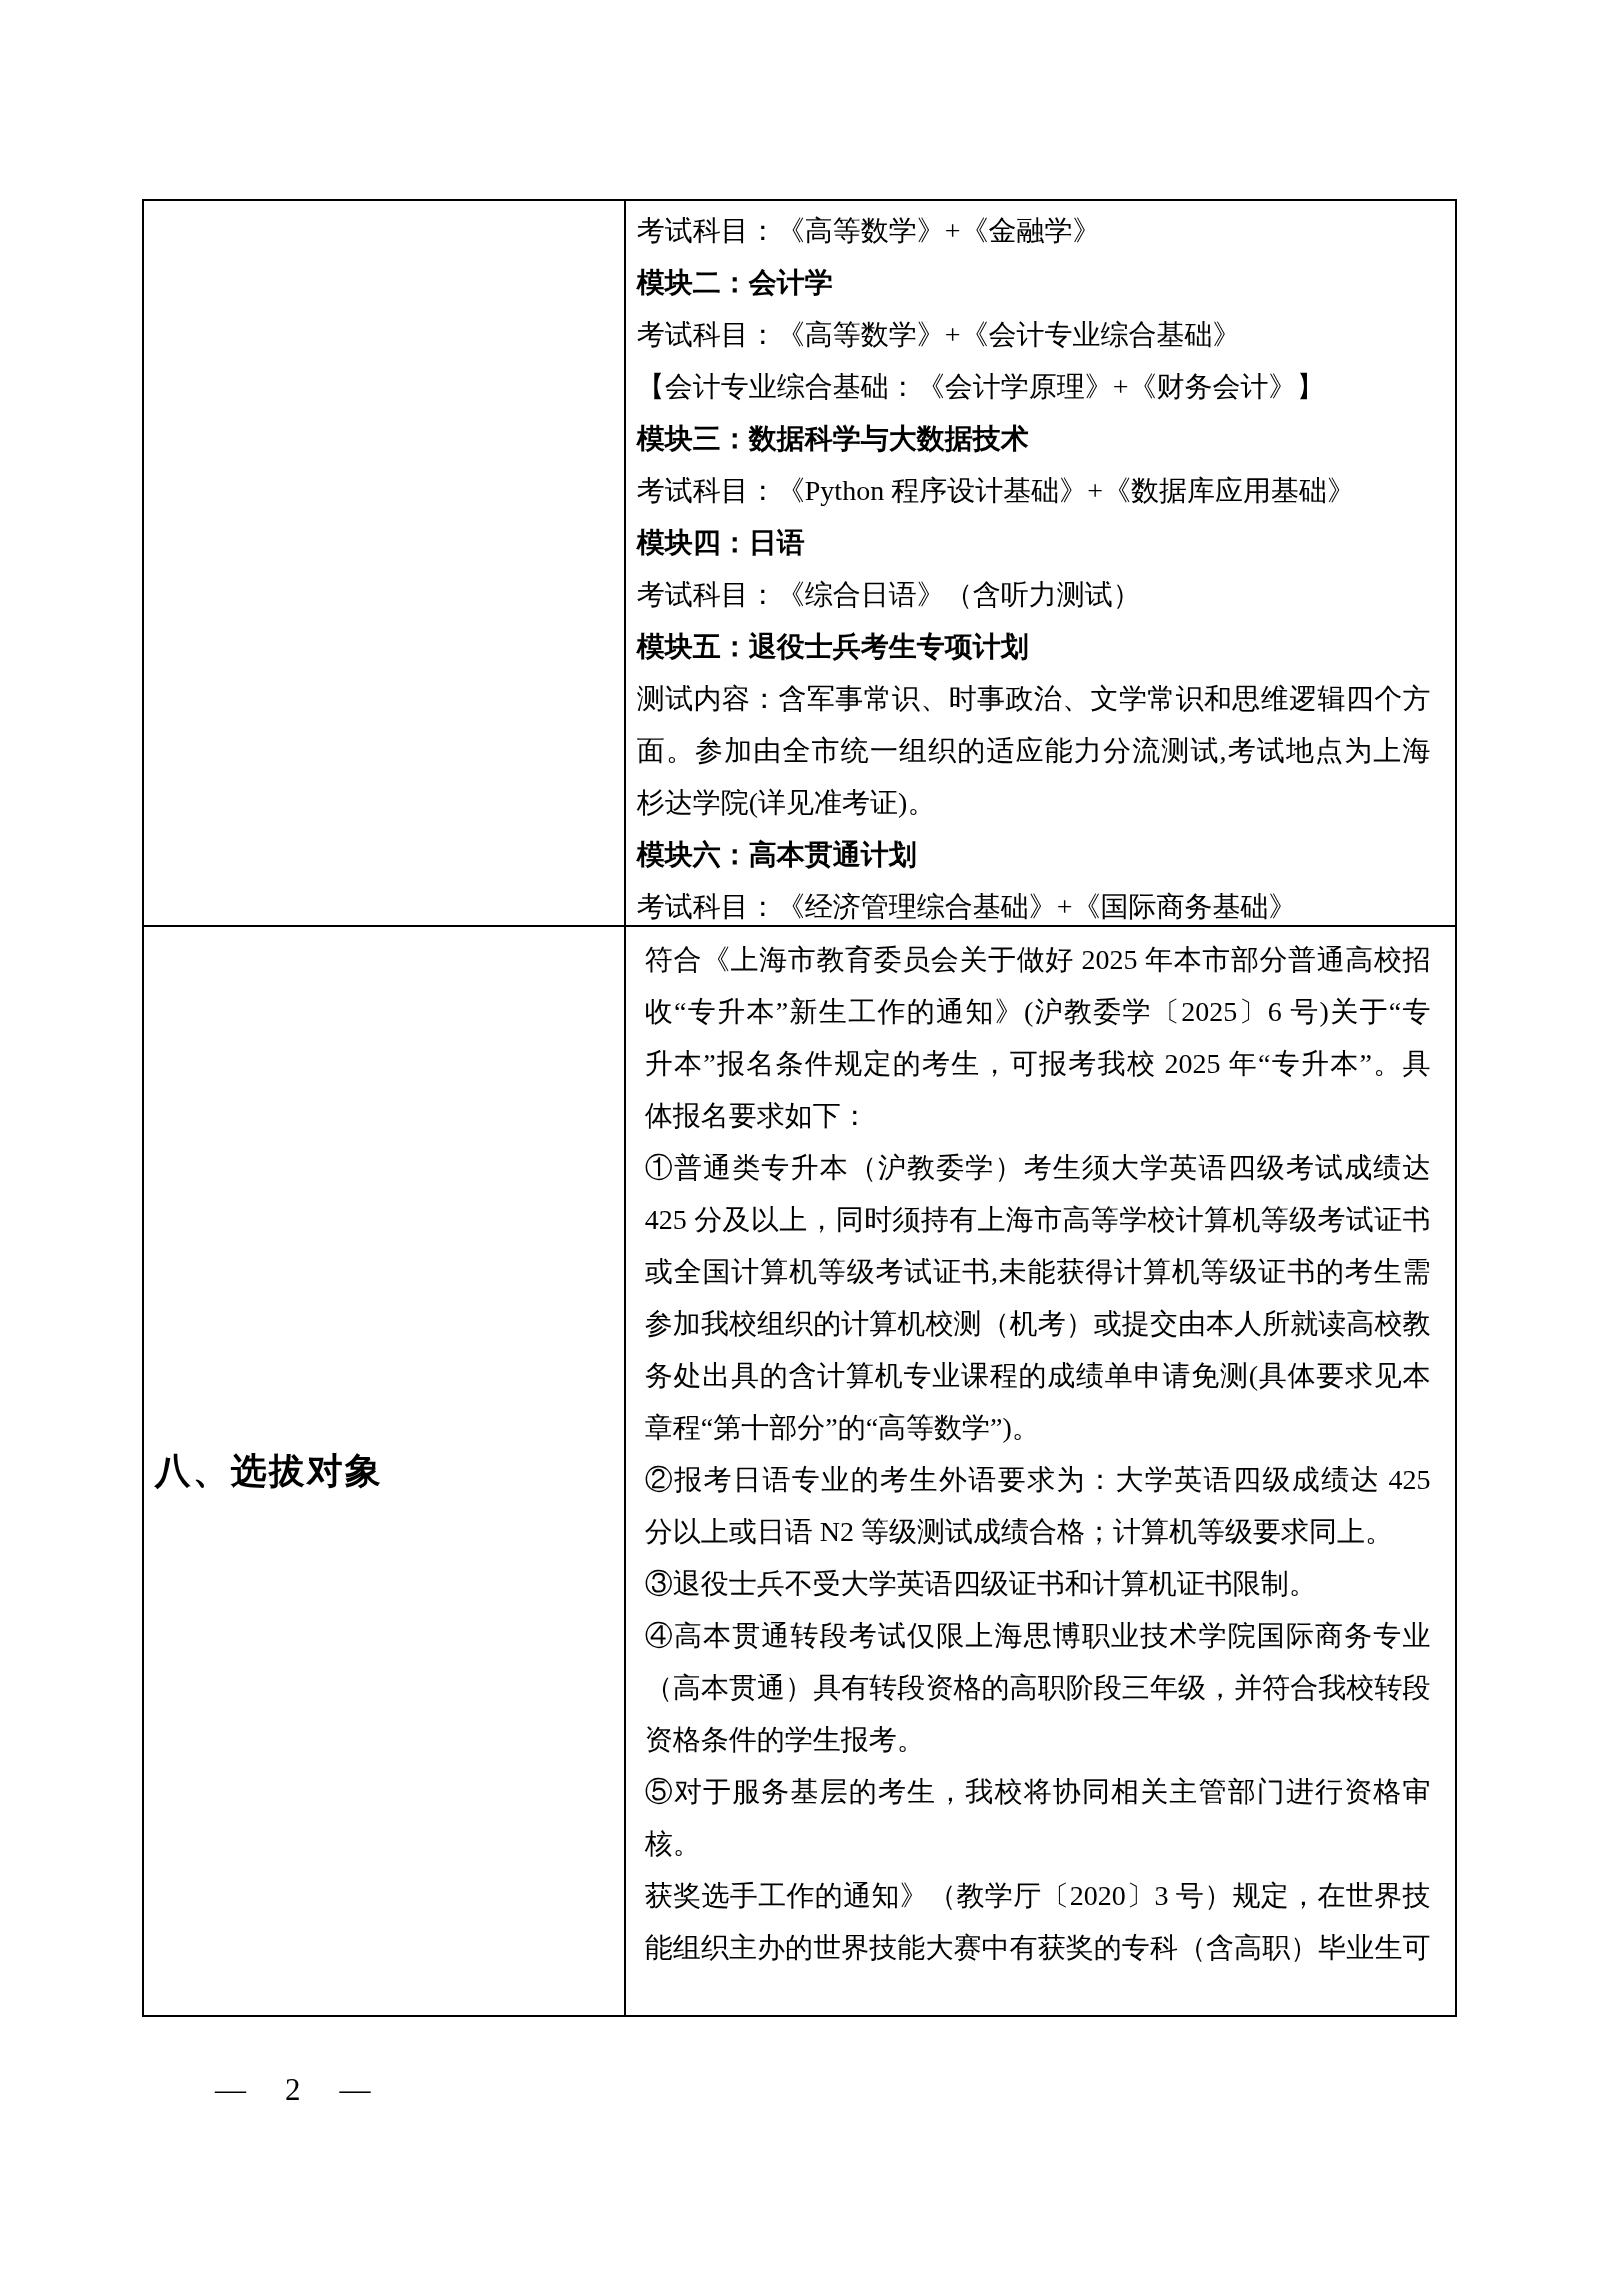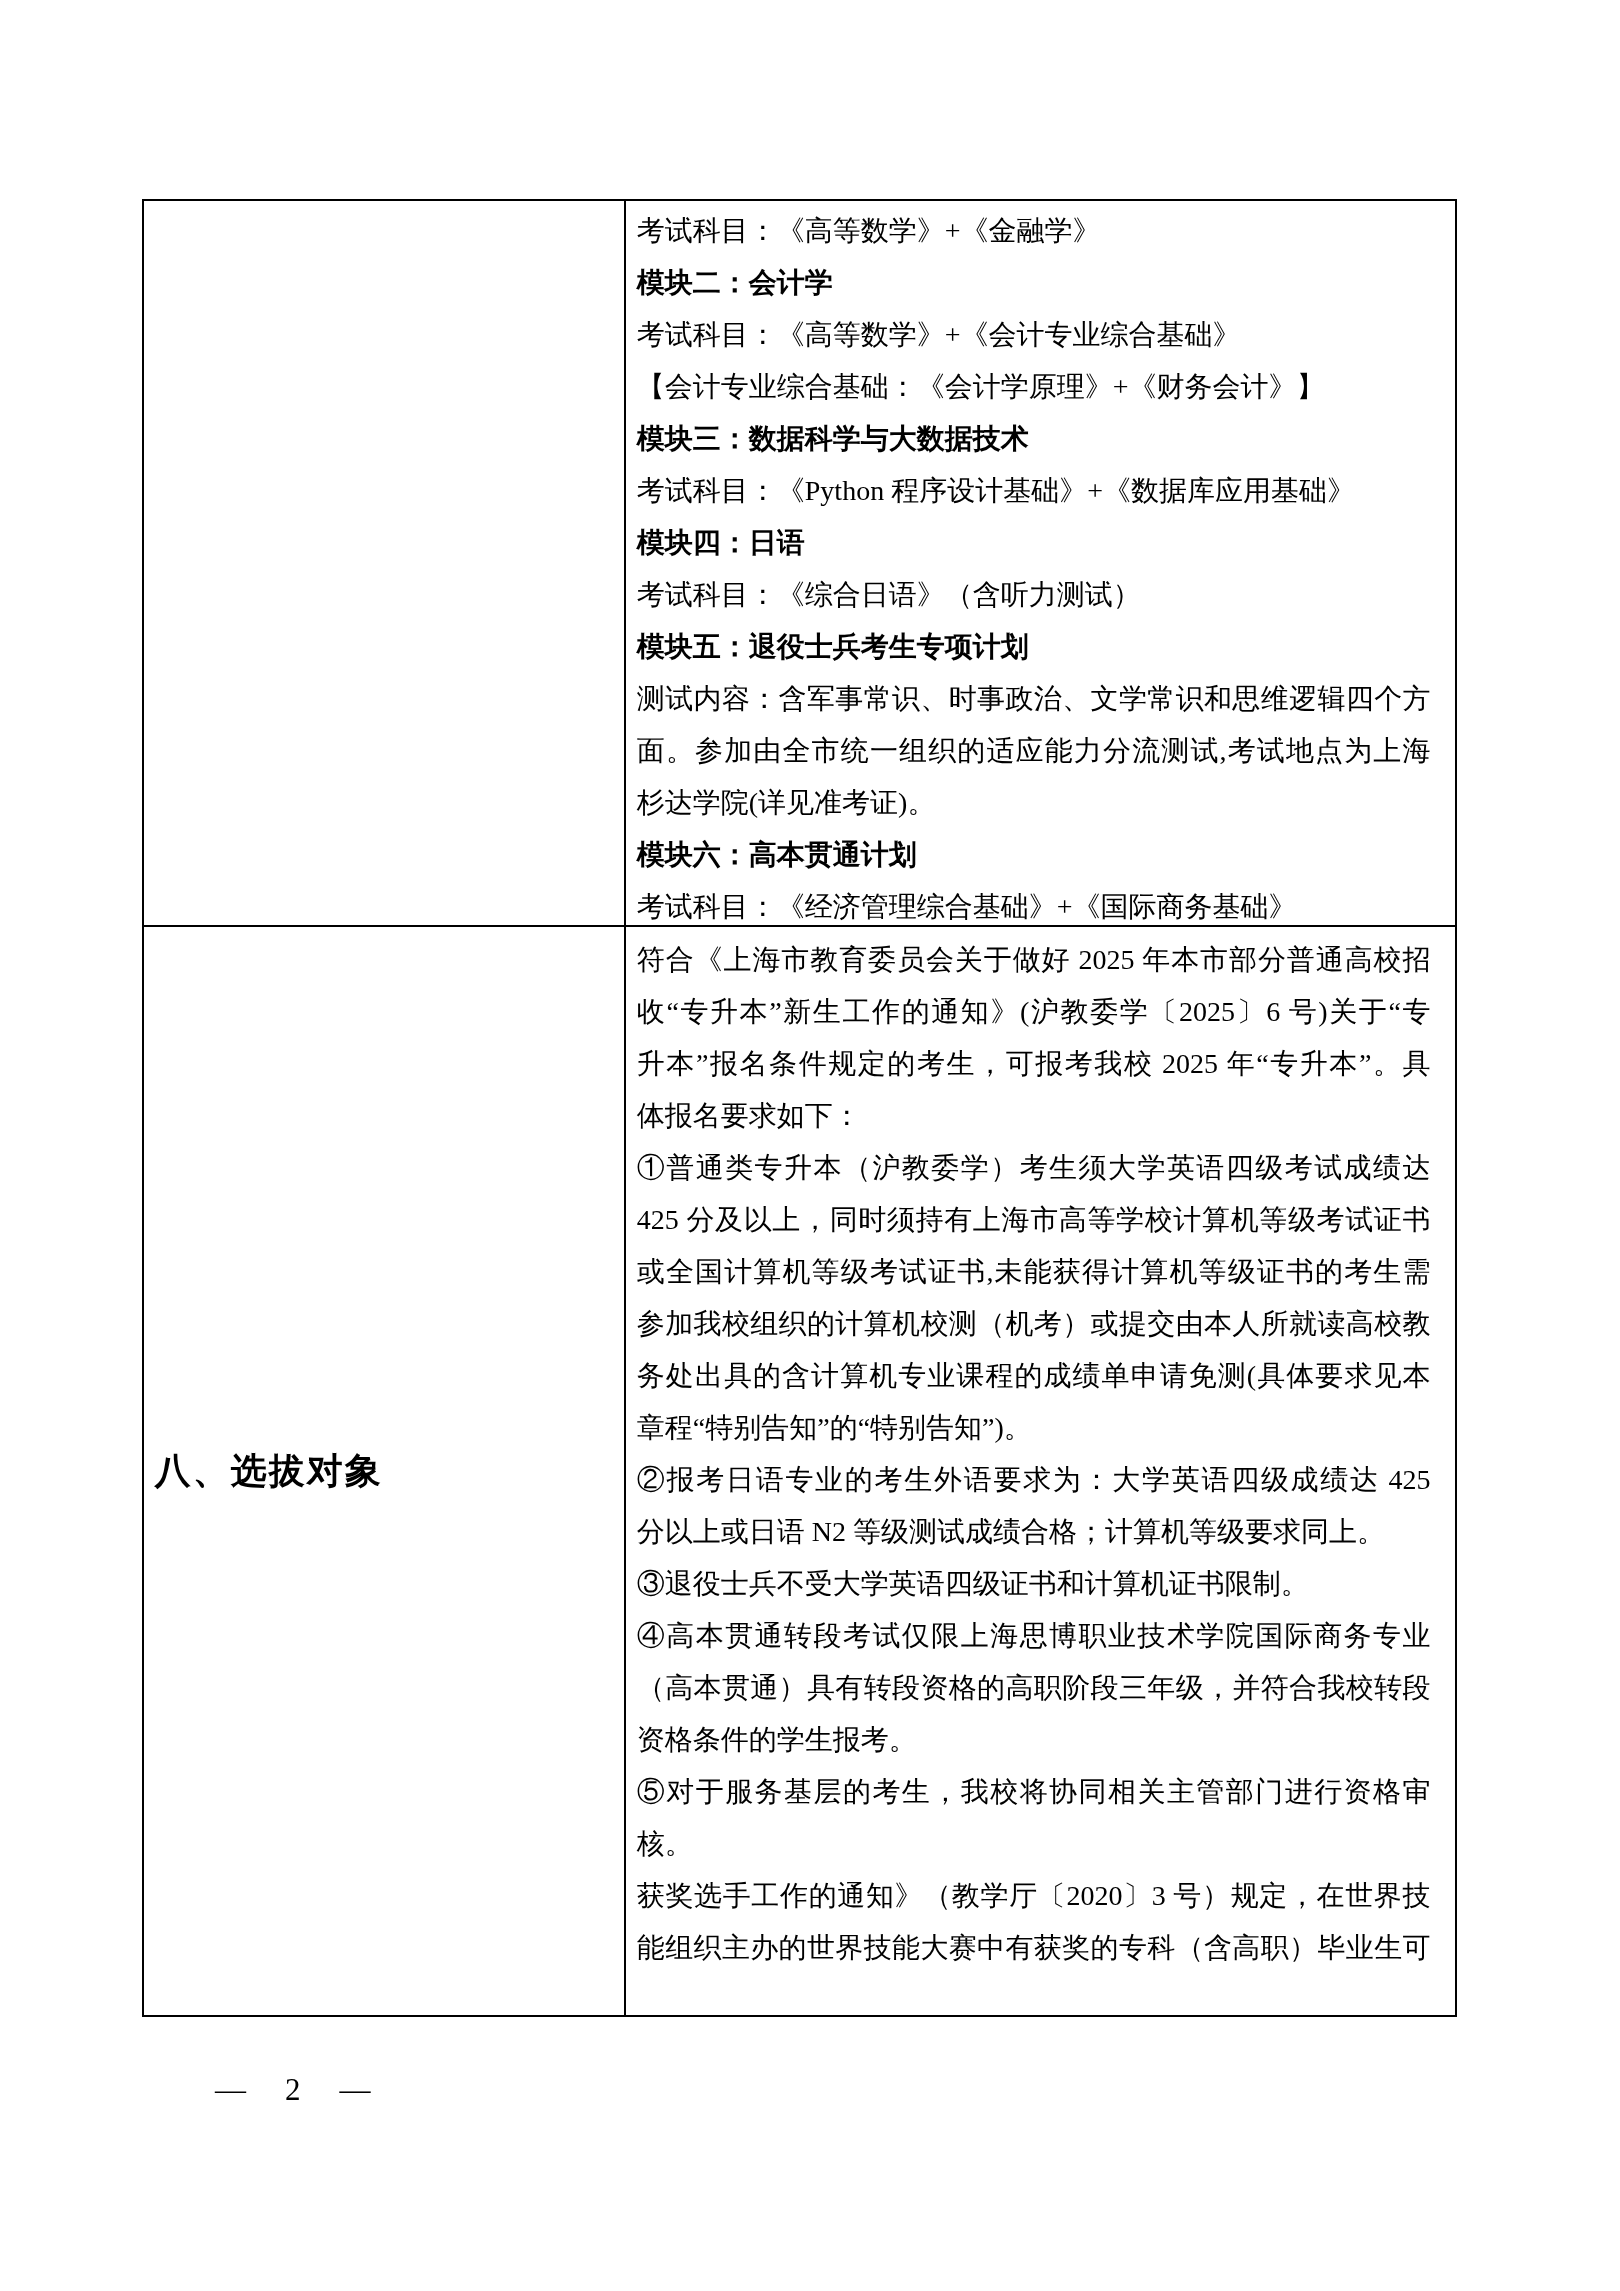--- a/index.html
+++ b/index.html
@@ -24,21 +24,21 @@
     background: #fff;
   }
   .cell { box-sizing: border-box; overflow: hidden; }
   .cl { border-right: 2px solid #000; }
   .r1 { border-bottom: 2.9px solid #000; }
   .body-cell {
     font-size: 28px;
     line-height: 52px;
     padding: 3.9px 24.5px 0 10.8px;
   }
-  .body-cell.r2pad { padding-top: 6.9px; }
+  .body-cell.r2pad { padding-top: 6.9px; margin-left: 8px; }
   .line { white-space: nowrap; text-justify: inter-character; }
   .line.j { text-align: justify; text-align-last: justify; }
   .line.b, .label {
     font-weight: bold;
     font-family: "Liberation Sans", "DejaVu Sans", sans-serif;
   }
   .label-cell {
     display: flex;
     align-items: center;
     padding-left: 10.8px;
@@ -89,21 +89,21 @@
     <div class="cell body-cell r2pad" id="cell-r2">
         <div class="line j">符合《上海市教育委员会关于做好 2025 年本市部分普通高校招</div>
         <div class="line j">收“专升本”新生工作的通知》(沪教委学〔2025〕6 号)关于“专</div>
         <div class="line j">升本”报名条件规定的考生，可报考我校 2025 年“专升本”。具</div>
         <div class="line">体报名要求如下：</div>
         <div class="line j">①普通类专升本（沪教委学）考生须大学英语四级考试成绩达</div>
         <div class="line j">425 分及以上，同时须持有上海市高等学校计算机等级考试证书</div>
         <div class="line j">或全国计算机等级考试证书,未能获得计算机等级证书的考生需</div>
         <div class="line j">参加我校组织的计算机校测（机考）或提交由本人所就读高校教</div>
         <div class="line j">务处出具的含计算机专业课程的成绩单申请免测(具体要求见本</div>
-        <div class="line">章程“特别告知”的“特别告知”)。</div>
+        <div class="line">章程“第十部分”的“高等数学”)。</div>
         <div class="line j">②报考日语专业的考生外语要求为：大学英语四级成绩达 425</div>
         <div class="line">分以上或日语 N2 等级测试成绩合格；计算机等级要求同上。</div>
         <div class="line">③退役士兵不受大学英语四级证书和计算机证书限制。</div>
         <div class="line j">④高本贯通转段考试仅限上海思博职业技术学院国际商务专业</div>
         <div class="line j">（高本贯通）具有转段资格的高职阶段三年级，并符合我校转段</div>
         <div class="line">资格条件的学生报考。</div>
         <div class="line j">⑤对于服务基层的考生，我校将协同相关主管部门进行资格审</div>
         <div class="line">核。</div>
         <div class="line j">获奖选手工作的通知》（教学厅〔2020〕3 号）规定，在世界技</div>
         <div class="line j">能组织主办的世界技能大赛中有获奖的专科（含高职）毕业生可</div>

